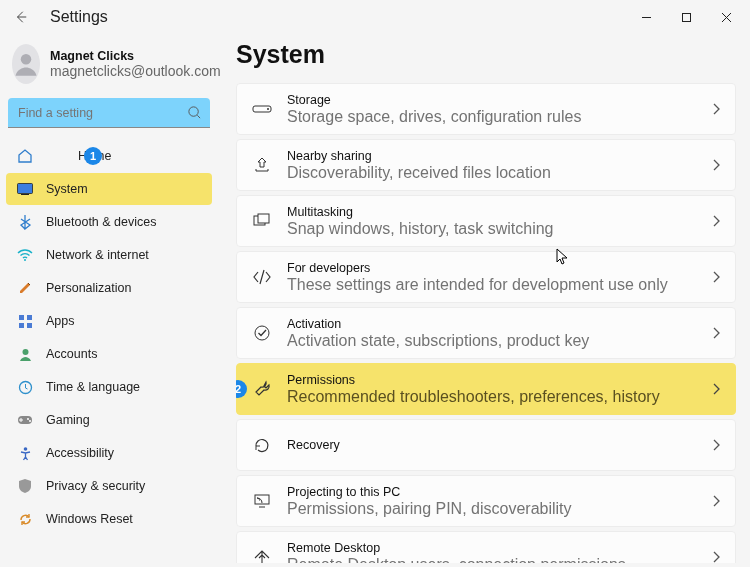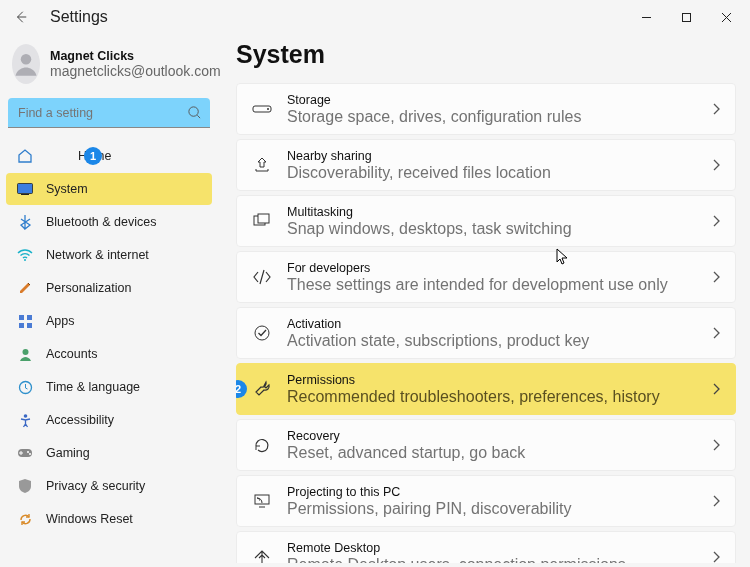--- a/index.html
+++ b/index.html
@@ -202,40 +202,40 @@
         <span class="ico">
             <svg width="15" height="15" viewBox="0 0 15 15">
               <circle cx="7.5" cy="7.5" r="6" stroke="#2f90cc" fill="none" stroke-width="1.3"></circle>
               <path d="M7.5 4v4l2 1" stroke="#2f90cc" fill="none"></path>
             </svg>
           </span>
         <span>Time &amp; language</span>
       </div>
       <div class="nav-item">
         <span class="ico">
-            <svg width="15" height="15" viewBox="0 0 15 15">
-              <circle cx="7.5" cy="3" r="1.8" fill="#3a68c4"></circle>
-              <path d="M3 6l4.5 1 4.5-1M7.5 7v4m-2 3l2-3 2 3" stroke="#3a68c4" stroke-width="1.3" fill="none"></path>
-            </svg>
-          </span>
-        <span>Accessibility</span>
-      </div>
-      <div class="nav-item">
-        <span class="ico">
             <svg width="16" height="12" viewBox="0 0 16 12">
               <rect x="1" y="2" width="14" height="8" rx="4" fill="#888"></rect>
               <circle cx="11" cy="5" r="1" fill="#fff"></circle>
               <circle cx="13" cy="7" r="1" fill="#fff"></circle>
               <path d="M4 4v4M2 6h4" stroke="#fff"></path>
             </svg>
           </span>
         <span>Gaming</span>
       </div>
       <div class="nav-item">
         <span class="ico">
+            <svg width="15" height="15" viewBox="0 0 15 15">
+              <circle cx="7.5" cy="3" r="1.8" fill="#3a68c4"></circle>
+              <path d="M3 6l4.5 1 4.5-1M7.5 7v4m-2 3l2-3 2 3" stroke="#3a68c4" stroke-width="1.3" fill="none"></path>
+            </svg>
+          </span>
+        <span>Accessibility</span>
+      </div>
+      <div class="nav-item">
+        <span class="ico">
             <svg width="14" height="16" viewBox="0 0 14 16">
               <path d="M7 1l6 2v5c0 4-3 6-6 7-3-1-6-3-6-7V3z" fill="#999"></path>
             </svg>
           </span>
         <span>Privacy &amp; security</span>
       </div>
       <div class="nav-item">
         <span class="ico">
             <svg width="15" height="15" viewBox="0 0 15 15">
               <path d="M3 8a4.5 4.5 0 018-3M12 7a4.5 4.5 0 01-8 3" stroke="#d98b2a" fill="none" stroke-width="1.4"></path>
@@ -286,21 +286,21 @@
 
       <div class="card">
         <span class="cico">
             <svg width="18" height="16" viewBox="0 0 18 16">
               <rect x="1" y="3" width="11" height="9" stroke="#333" fill="none"></rect>
               <rect x="5" y="1" width="11" height="9" stroke="#333" fill="#fcfcfc"></rect>
             </svg>
           </span>
         <div class="card-body">
             <div class="card-title">Multitasking</div>
-            <div class="card-sub">Snap windows, desktops, task switching</div>
+            <div class="card-sub">Snap windows, history, task switching</div>
           </div>
         <svg class="chev" width="10" height="12" viewBox="0 0 8 12">
             <path d="M2 1l5 5-5 5" stroke="#555" fill="none" stroke-width="1.3"></path>
           </svg>
       </div>
 
       <div class="card">
         <span class="cico">
             <svg width="18" height="18" viewBox="0 0 18 18">
               <path d="M5 4L1 9l4 5M13 4l4 5-4 5M11 2L7 16" stroke="#333" fill="none" stroke-width="1.2"></path>
@@ -349,21 +349,20 @@
 
       <div class="card">
         <span class="cico">
             <svg width="18" height="16" viewBox="0 0 18 16">
               <path d="M3 9a6 6 0 1 1 2 4" stroke="#333" fill="none" stroke-width="1.2"></path>
               <path d="M3 13v-4h4" stroke="#333" fill="none"></path>
             </svg>
           </span>
         <div class="card-body">
             <div class="card-title">Recovery</div>
-            <div class="card-sub">Reset, advanced startup, go back</div>
           </div>
         <svg class="chev" width="10" height="12" viewBox="0 0 8 12">
             <path d="M2 1l5 5-5 5" stroke="#555" fill="none" stroke-width="1.3"></path>
           </svg>
       </div>
 
       <div class="card">
         <span class="cico">
             <svg width="18" height="16" viewBox="0 0 18 16">
               <rect x="2" y="2" width="14" height="9" stroke="#333" fill="none"></rect>

